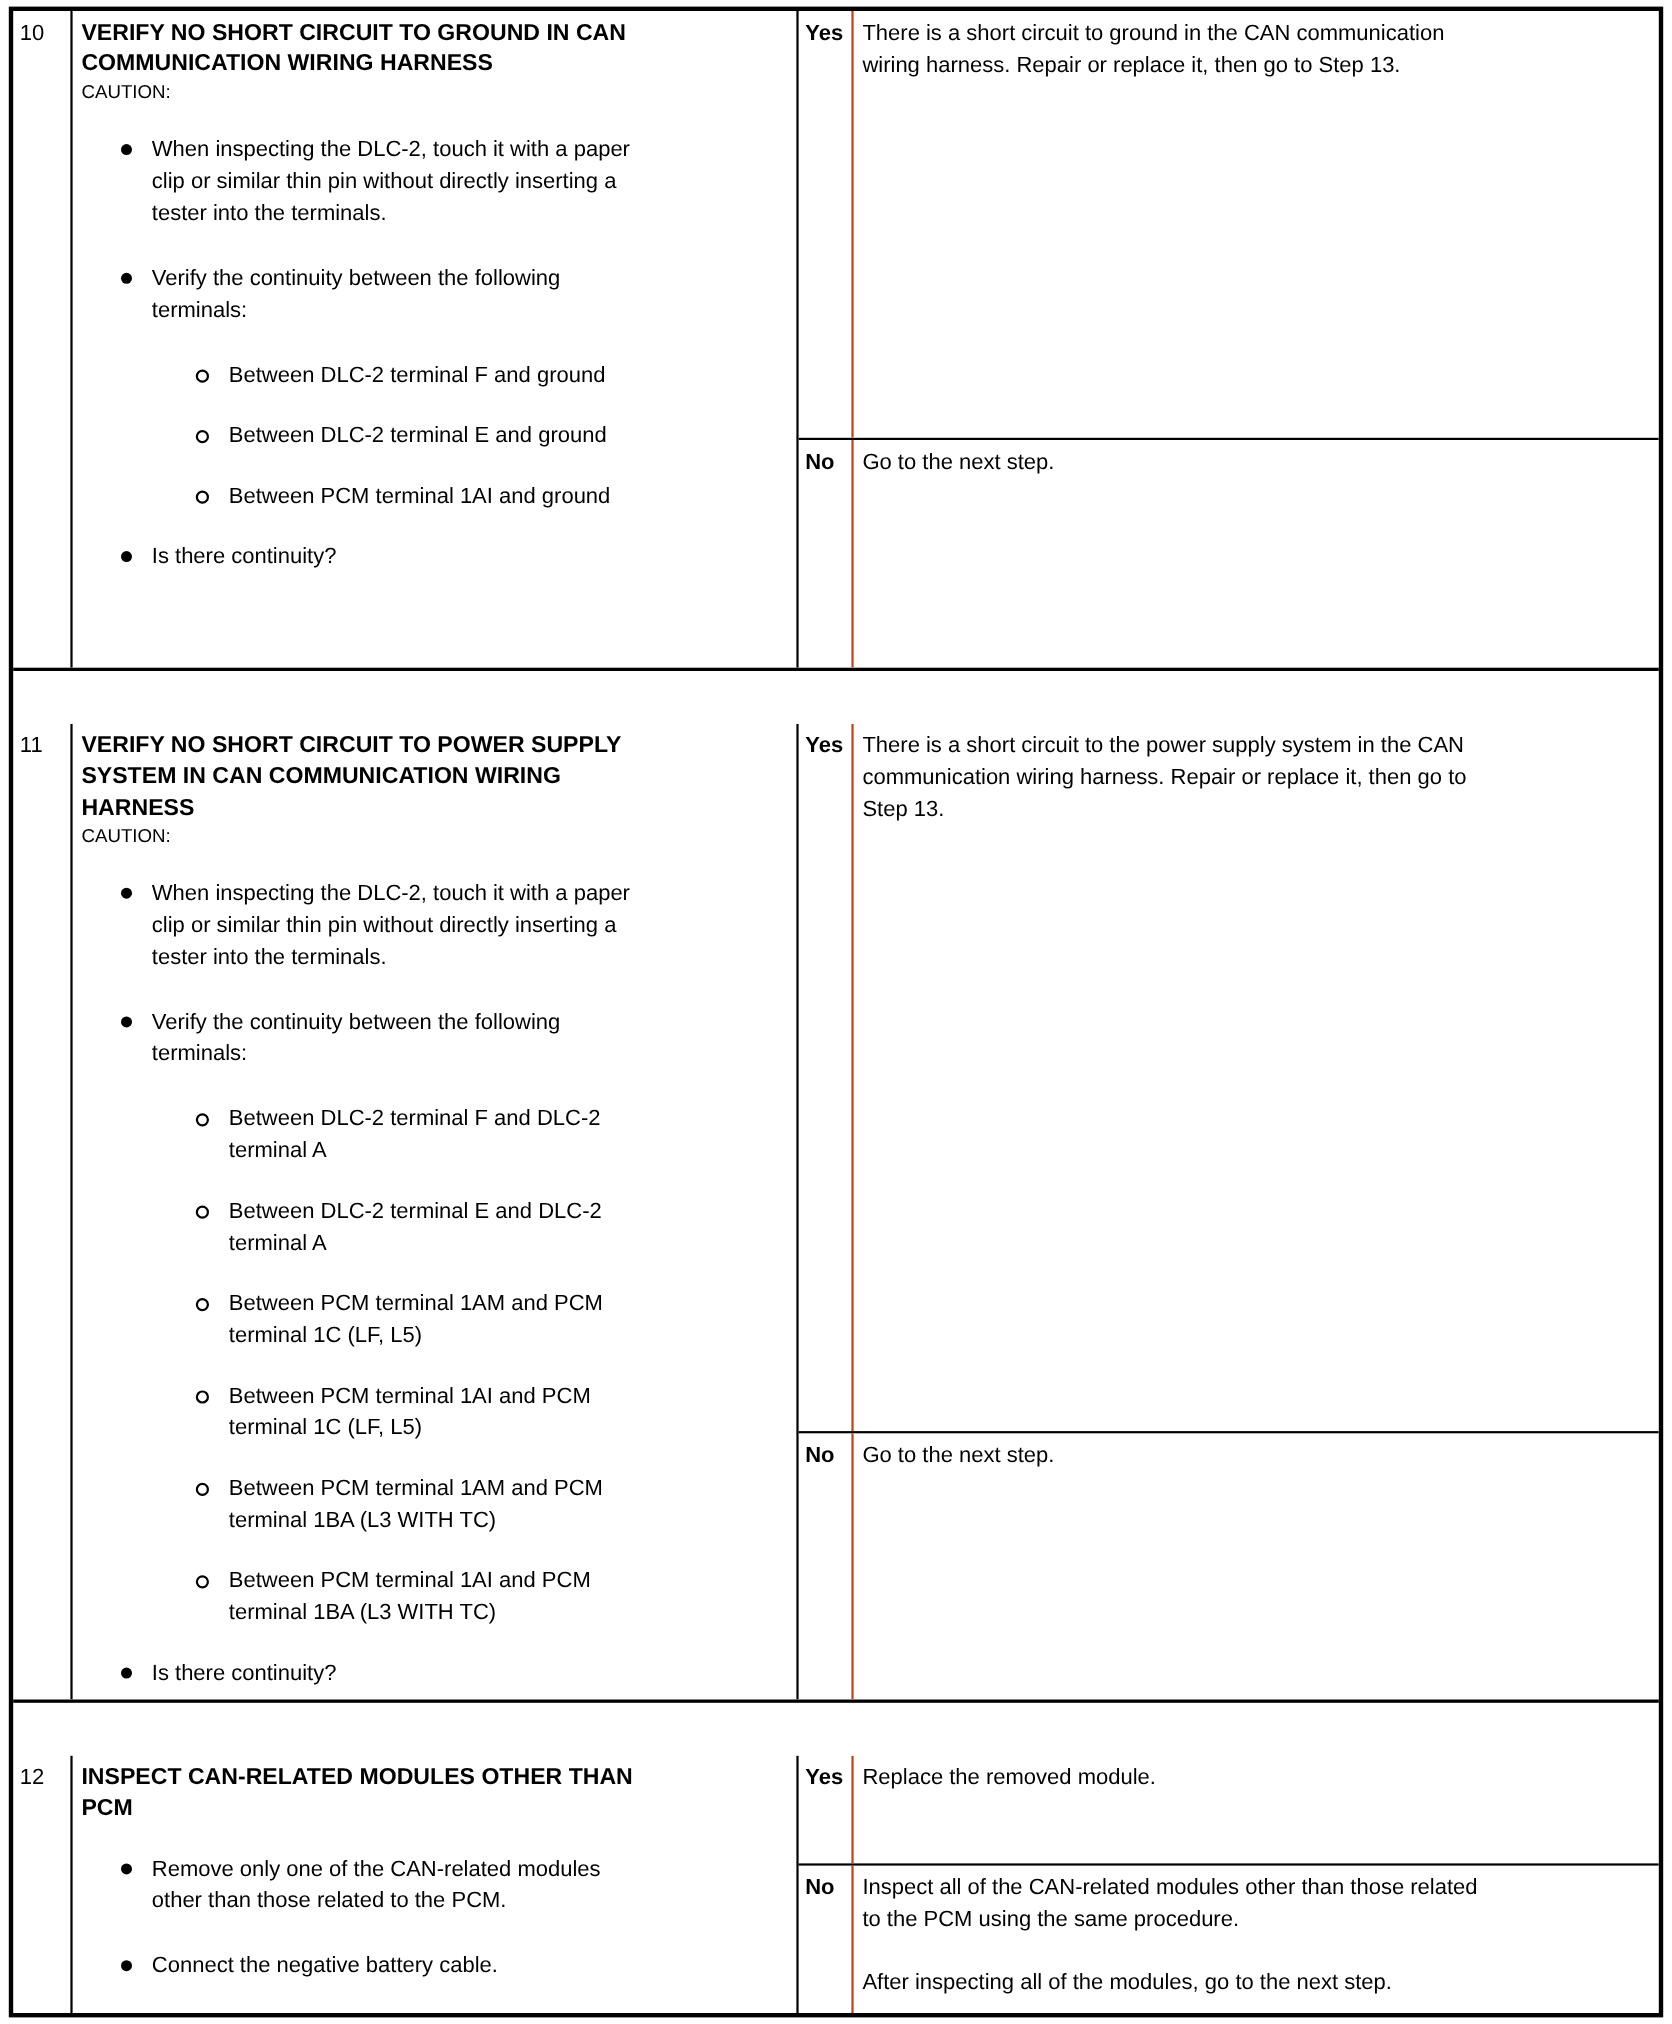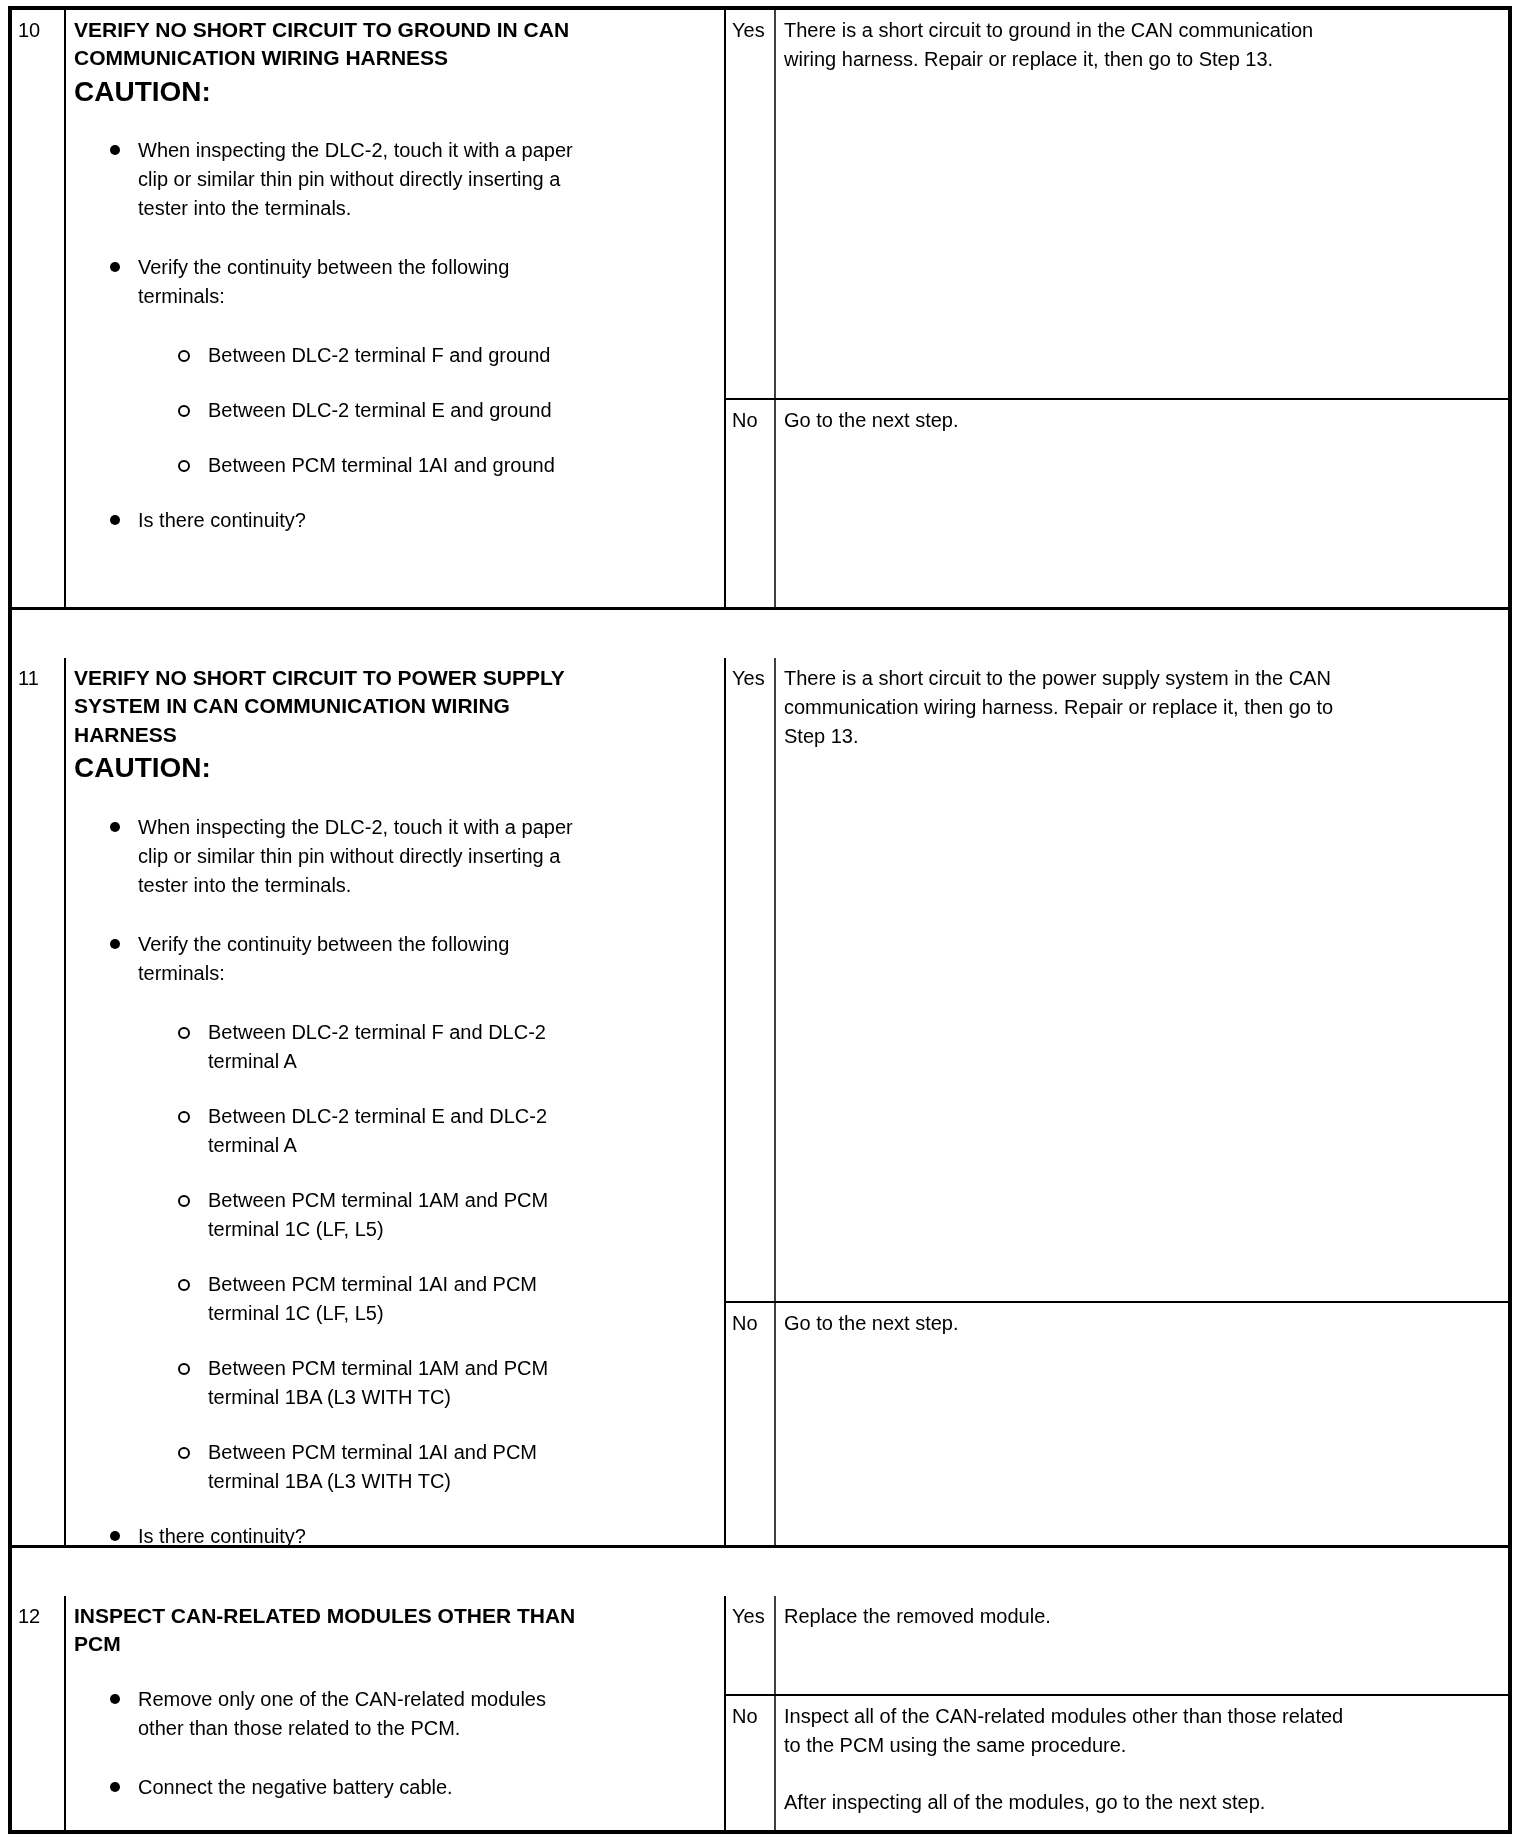--- a/index.html
+++ b/index.html
@@ -55,34 +55,35 @@
   }
   .sub { display: flex; overflow: hidden; }
   .sub-yes { border-bottom: 2px solid #000; }
   .step-10 .sub-yes { height: 390px; }
   .step-11 .sub-yes { height: 645px; }
   .step-12 .sub-yes { height: 100px; }
   .sub-no { flex: 1; }
   .cell-yn {
     width: 50px;
     flex: 0 0 50px;
-    border-right: 2px solid #404040;
+    border-right: 2px solid #c2410c;
     padding-left: 6px;
+    font-weight: bold;
   }
   .cell-action { flex: 1; min-width: 0; }
 
   .title {
     font-weight: bold;
     font-size: 21px;
     line-height: 1.35;
     white-space: pre-wrap;
   }
   .caution {
-    font-weight: bold;
-    font-size: 28px;
+    font-weight: normal;
+    font-size: 17px;
     line-height: 1.35;
   }
   .bullets { margin-top: 26px; }
   .bullet { display: flex; align-items: flex-start; }
   .bullet.lvl1 { padding-left: 36px; margin-bottom: 30px; }
   .bullet.lvl2 { padding-left: 104px; margin-bottom: 26px; }
   .bullets .bullet:last-child { margin-bottom: 0; }
   .marker { flex: 0 0 auto; margin-top: 9px; margin-right: 18px; }
   .m1 {
     width: 10px; height: 10px;

